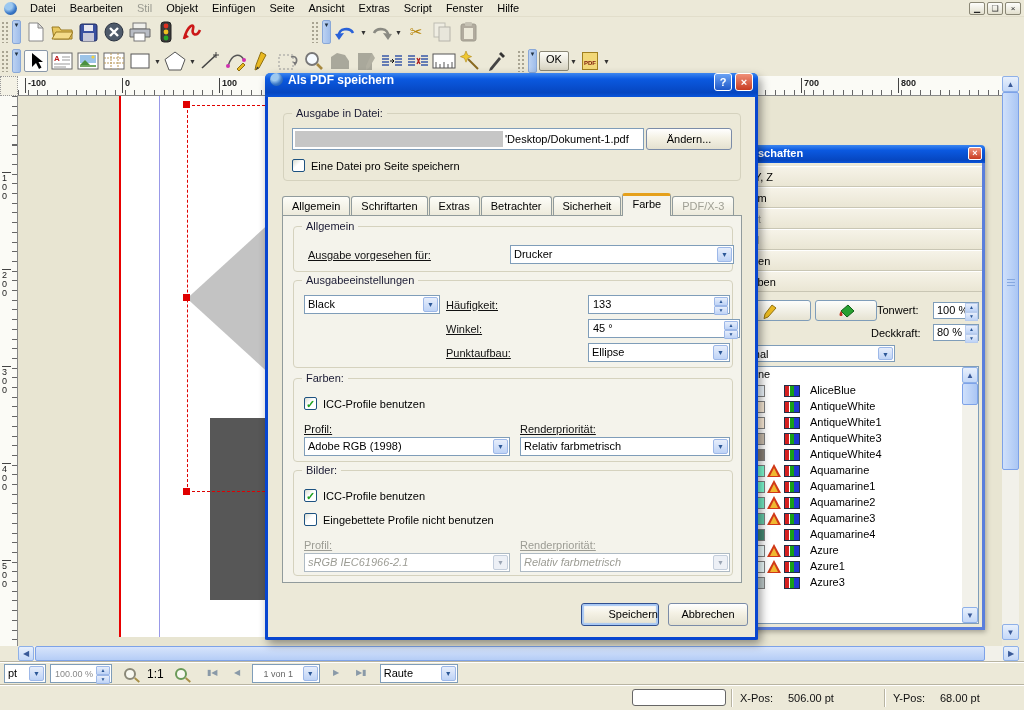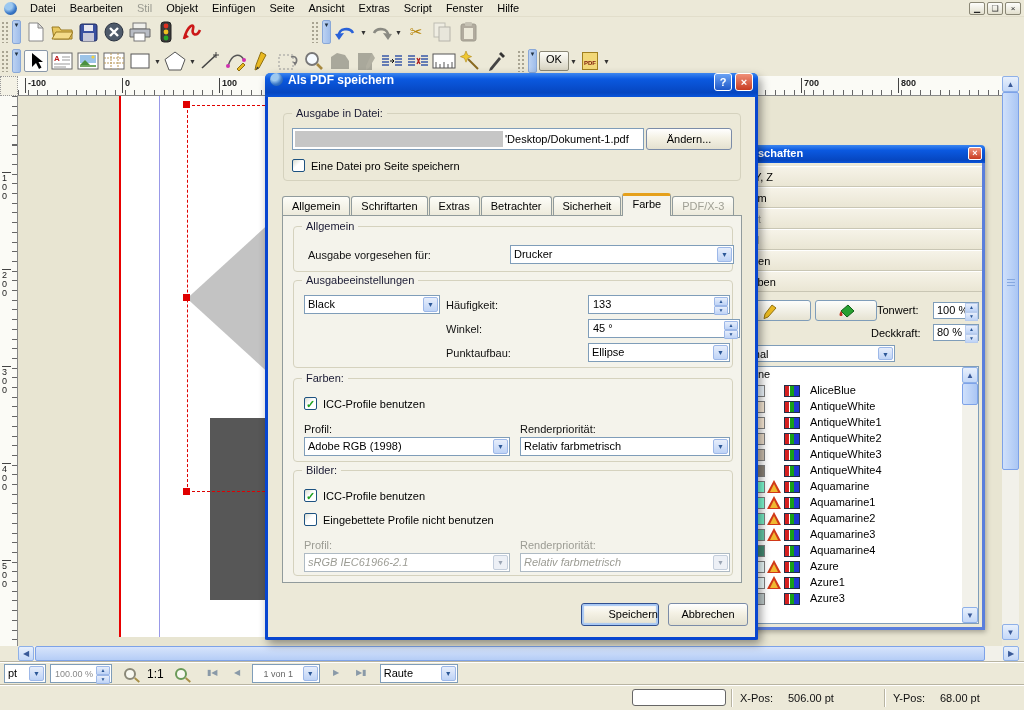--- a/index.html
+++ b/index.html
@@ -110,21 +110,21 @@
   .fieldtext { position:absolute; left:212px; top:4px; font-size:11px; white-space:nowrap; }
   .xpbtn { position:absolute; background:linear-gradient(180deg,#FFFFFF,#F4F1E4 45%,#E4E1D0); border:1px solid #7B8CA8; border-radius:3px; font-size:11px; text-align:center; }
   .xpbtn.focused { border-color:#2F4F8F; box-shadow:inset 0 0 1px 2px #A8C8F4;text-align:right; }
   .cbx { position:absolute; width:13px; height:13px; background:linear-gradient(135deg,#D8DBD0,#FFF 45%); border:1px solid #1D5281; border-radius:2px; font-size:11px; font-weight:bold; color:#21A121; line-height:12px; text-align:center; }
   .cblabel { position:absolute; font-size:11px; }
   #tabs { position:absolute; left:14px; top:96px; height:23px; display:flex; align-items:flex-end; }
   .tab { height:20px; padding:3px 9px 0 9px; background:linear-gradient(#FDFDF8,#ECE9DA); border:1px solid #919B9C; border-bottom:none; border-radius:3px 3px 0 0; margin-right:1px; font-size:11px; }
   .tab.active { height:23px; background:#F4F3EB; border-top:3px solid #E5A01A; padding-top:2px; position:relative; z-index:2; }
   .tab.disabled { color:#A0A095; }
   #tabpanel { position:absolute; left:14px; top:118px; width:460px; height:368px; background:#F4F3EB; border:1px solid #919B9C; }
-  .lab { position:absolute; font-size:11px; color:#111; }
+  .lab { position:absolute; font-size:11px; color:#111;text-decoration:underline; }
   .lab.gray { color:#9C9C94; }
 
   .icon-svg { display:block; }
 </style>
 </head>
 <body>
 
 <div id="menubar">
   <span class="globe"></span>
   <span class="mitem">Datei</span>
@@ -461,25 +461,20 @@
         <span class="swatch" style="background: rgb(250, 235, 215);"></span>
         <span class="rgbic"></span>
         <span class="clname">AntiqueWhite</span>
       </div>
     <div class="clrow">
         <span class="swatch" style="background: rgb(255, 239, 219);"></span>
         <span class="rgbic"></span>
         <span class="clname">AntiqueWhite1</span>
       </div>
     <div class="clrow">
-        <span class="swatch" style="background: rgb(238, 223, 204);"></span>
-        <span class="rgbic"></span>
-        <span class="clname">AntiqueWhite2</span>
-      </div>
-    <div class="clrow">
         <span class="swatch" style="background: rgb(205, 192, 176);"></span>
         <span class="rgbic"></span>
         <span class="clname">AntiqueWhite3</span>
       </div>
     <div class="clrow">
         <span class="swatch" style="background: rgb(139, 131, 120);"></span>
         <span class="rgbic"></span>
         <span class="clname">AntiqueWhite4</span>
       </div>
     <div class="clrow">

